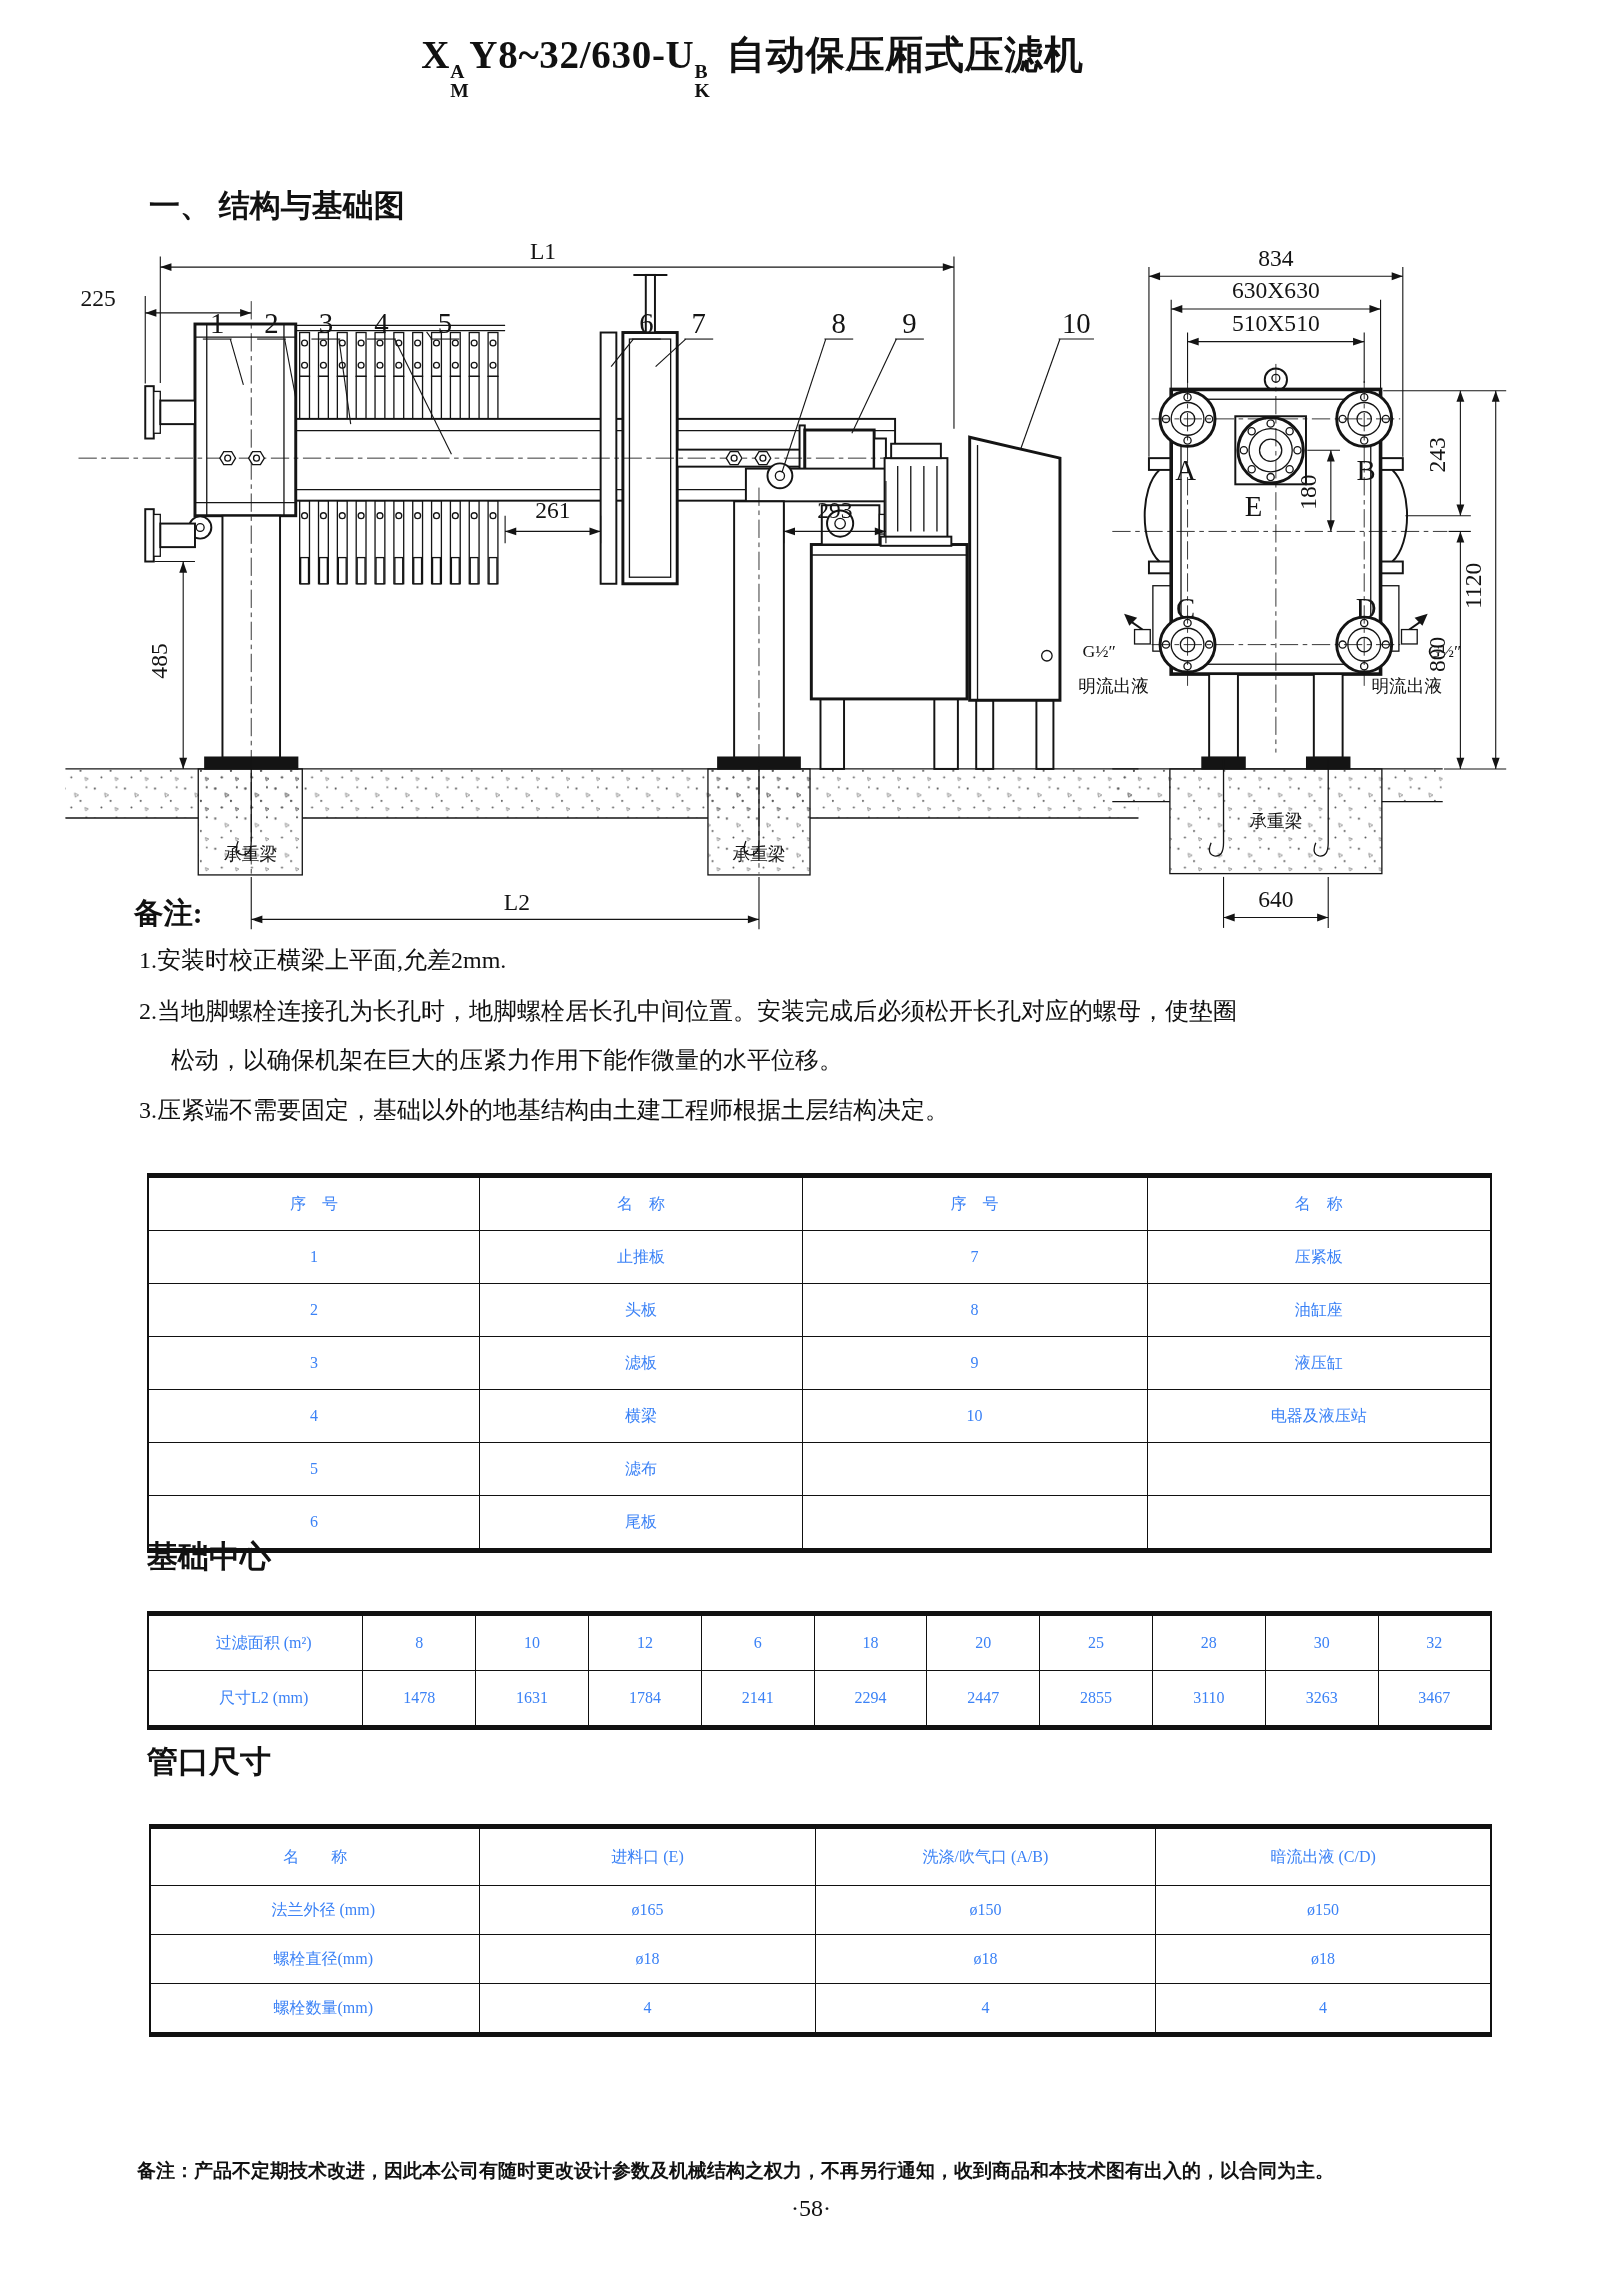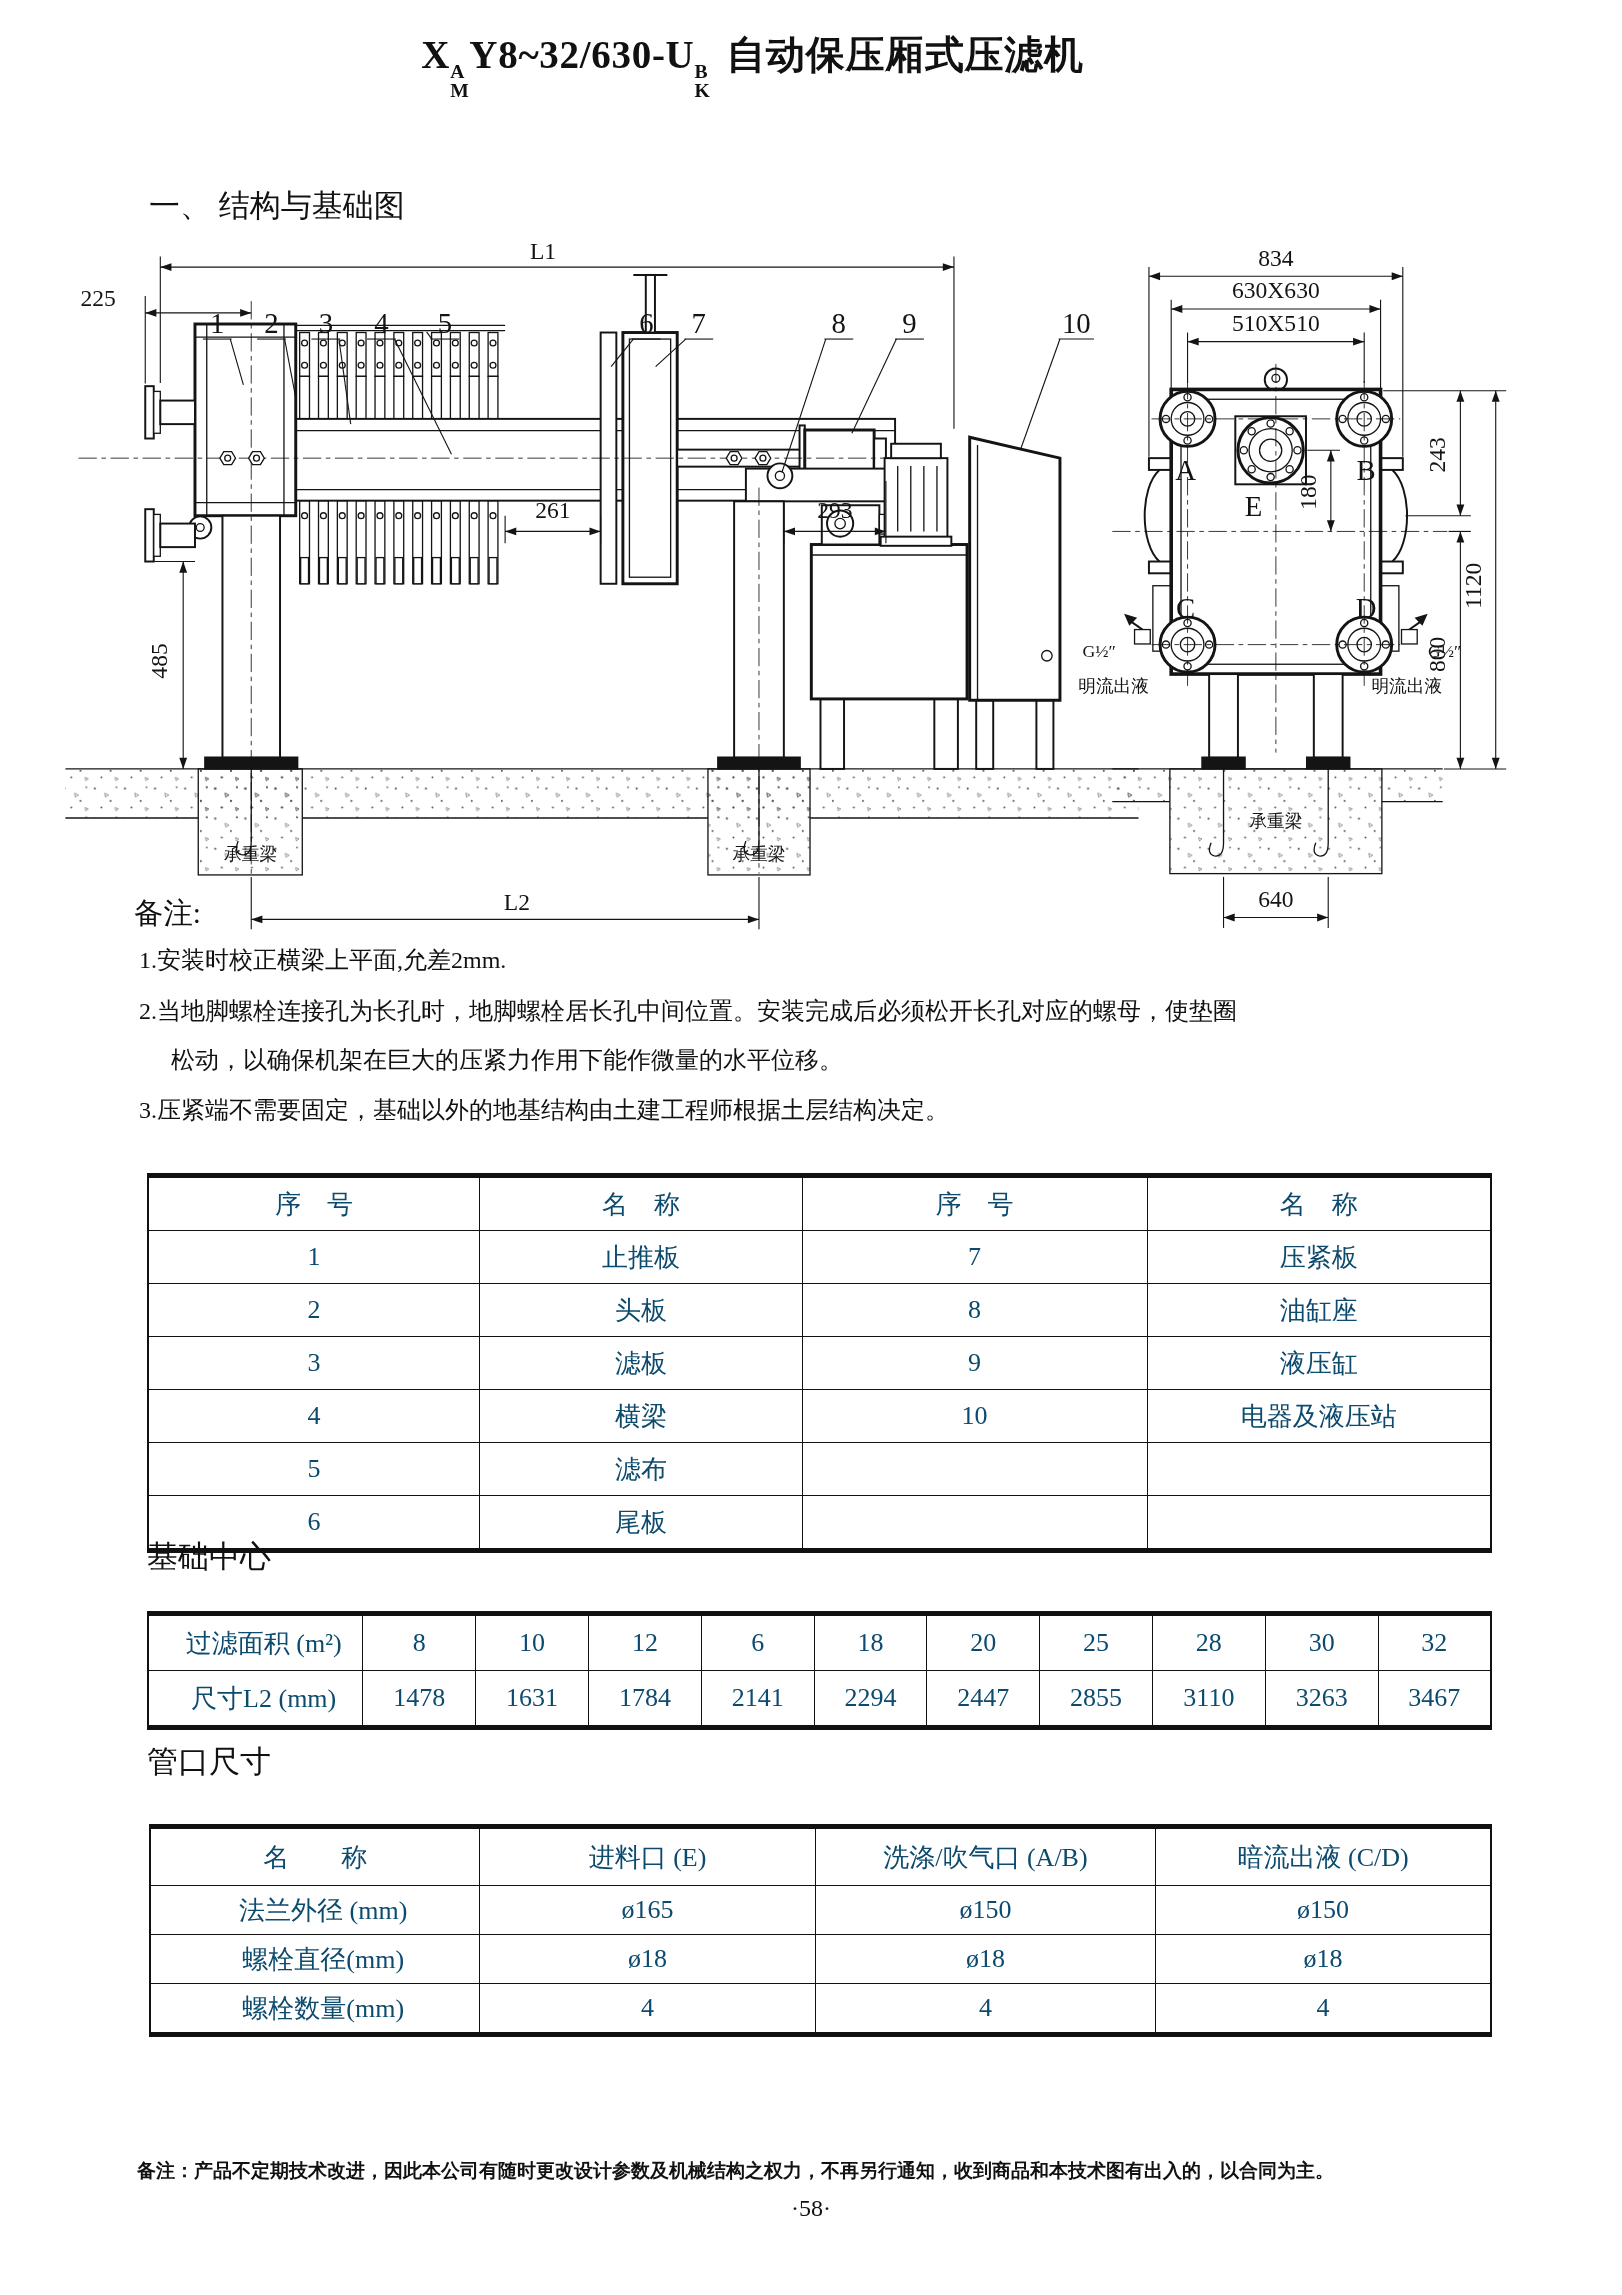--- a/index.html
+++ b/index.html
@@ -2,36 +2,36 @@
 <html style="font-size:10.5px"><head>
 <meta charset="utf-8">
 <style>
   html,body{margin:0;padding:0;background:#888}
   .page{position:relative;width:1622px;height:2295px;background:#fff;overflow:hidden;
         font-family:"Liberation Serif","DejaVu Serif",serif;color:#111}
   .abs{position:absolute}
   .title{top:27.5px;left:0;width:1505px;text-align:center;font-size:39px;font-weight:700;letter-spacing:0.7px;white-space:nowrap}
   .stack{display:inline-flex;flex-direction:column;align-items:flex-start;line-height:0.95;font-size:19.6px;vertical-align:-10.5px;font-weight:700}
   .tname{margin-left:16px}
-  .h1{font-size:31px;font-weight:400;white-space:nowrap}
+  .h1{font-size:31px;font-weight:700;white-space:nowrap}
   .note{font-size:24px;white-space:nowrap}
   .drawing{top:242px;left:0;width:1622px;height:694px}
   .drawing text{fill:#141414}
   .dtx{font:36px "Liberation Serif","DejaVu Serif",serif}
   .num{font:44px "Liberation Serif","DejaVu Serif",serif}
   .sml{font:27px "Liberation Serif","DejaVu Serif",serif}
   .s2{stroke:#141414;stroke-width:2;fill:none}
   .s3{stroke:#141414;stroke-width:3;fill:none}
   .s4{stroke:#141414;stroke-width:4.5;fill:none}
   .s5{stroke:#141414;stroke-width:5.5;fill:none}
   .fw{fill:#fff}
   .blk{fill:#141414;stroke:none}
   .dim{stroke:#141414;stroke-width:1.7;fill:none}
   .ctr{stroke:#141414;stroke-width:1.3;fill:none;stroke-dasharray:28 7 7 7}
-  table{border-collapse:collapse;table-layout:fixed;font-size:26px;color:#0c4a6e}
+  table{border-collapse:collapse;table-layout:fixed;font-size:16px;color:#3b82f6}
   td{border:1.3px solid #111;text-align:center;overflow:hidden;white-space:nowrap}
   .parts{left:147px;top:1173px;width:1345px;border:2.6px solid #111;border-top:5.2px solid #111;border-bottom:5.2px solid #111}
   .parts td{height:50px}
   .fnd{left:147px;top:1611px;width:1345px;border:2.6px solid #111;border-top:5.2px solid #111;border-bottom:5.2px solid #111}
   .fnd td{height:52px}
   .pipe{left:149px;top:1824px;width:1343px;border:2.6px solid #111;border-top:5.2px solid #111;border-bottom:5.2px solid #111}
   .pipe td{height:46px}
   .pipe tr.hd td{height:54px}
   td.lbl{text-align:center;padding-left:17px}
   .footer{top:2158px;left:137px;width:1387px;font-size:19px;font-weight:600;white-space:nowrap}

